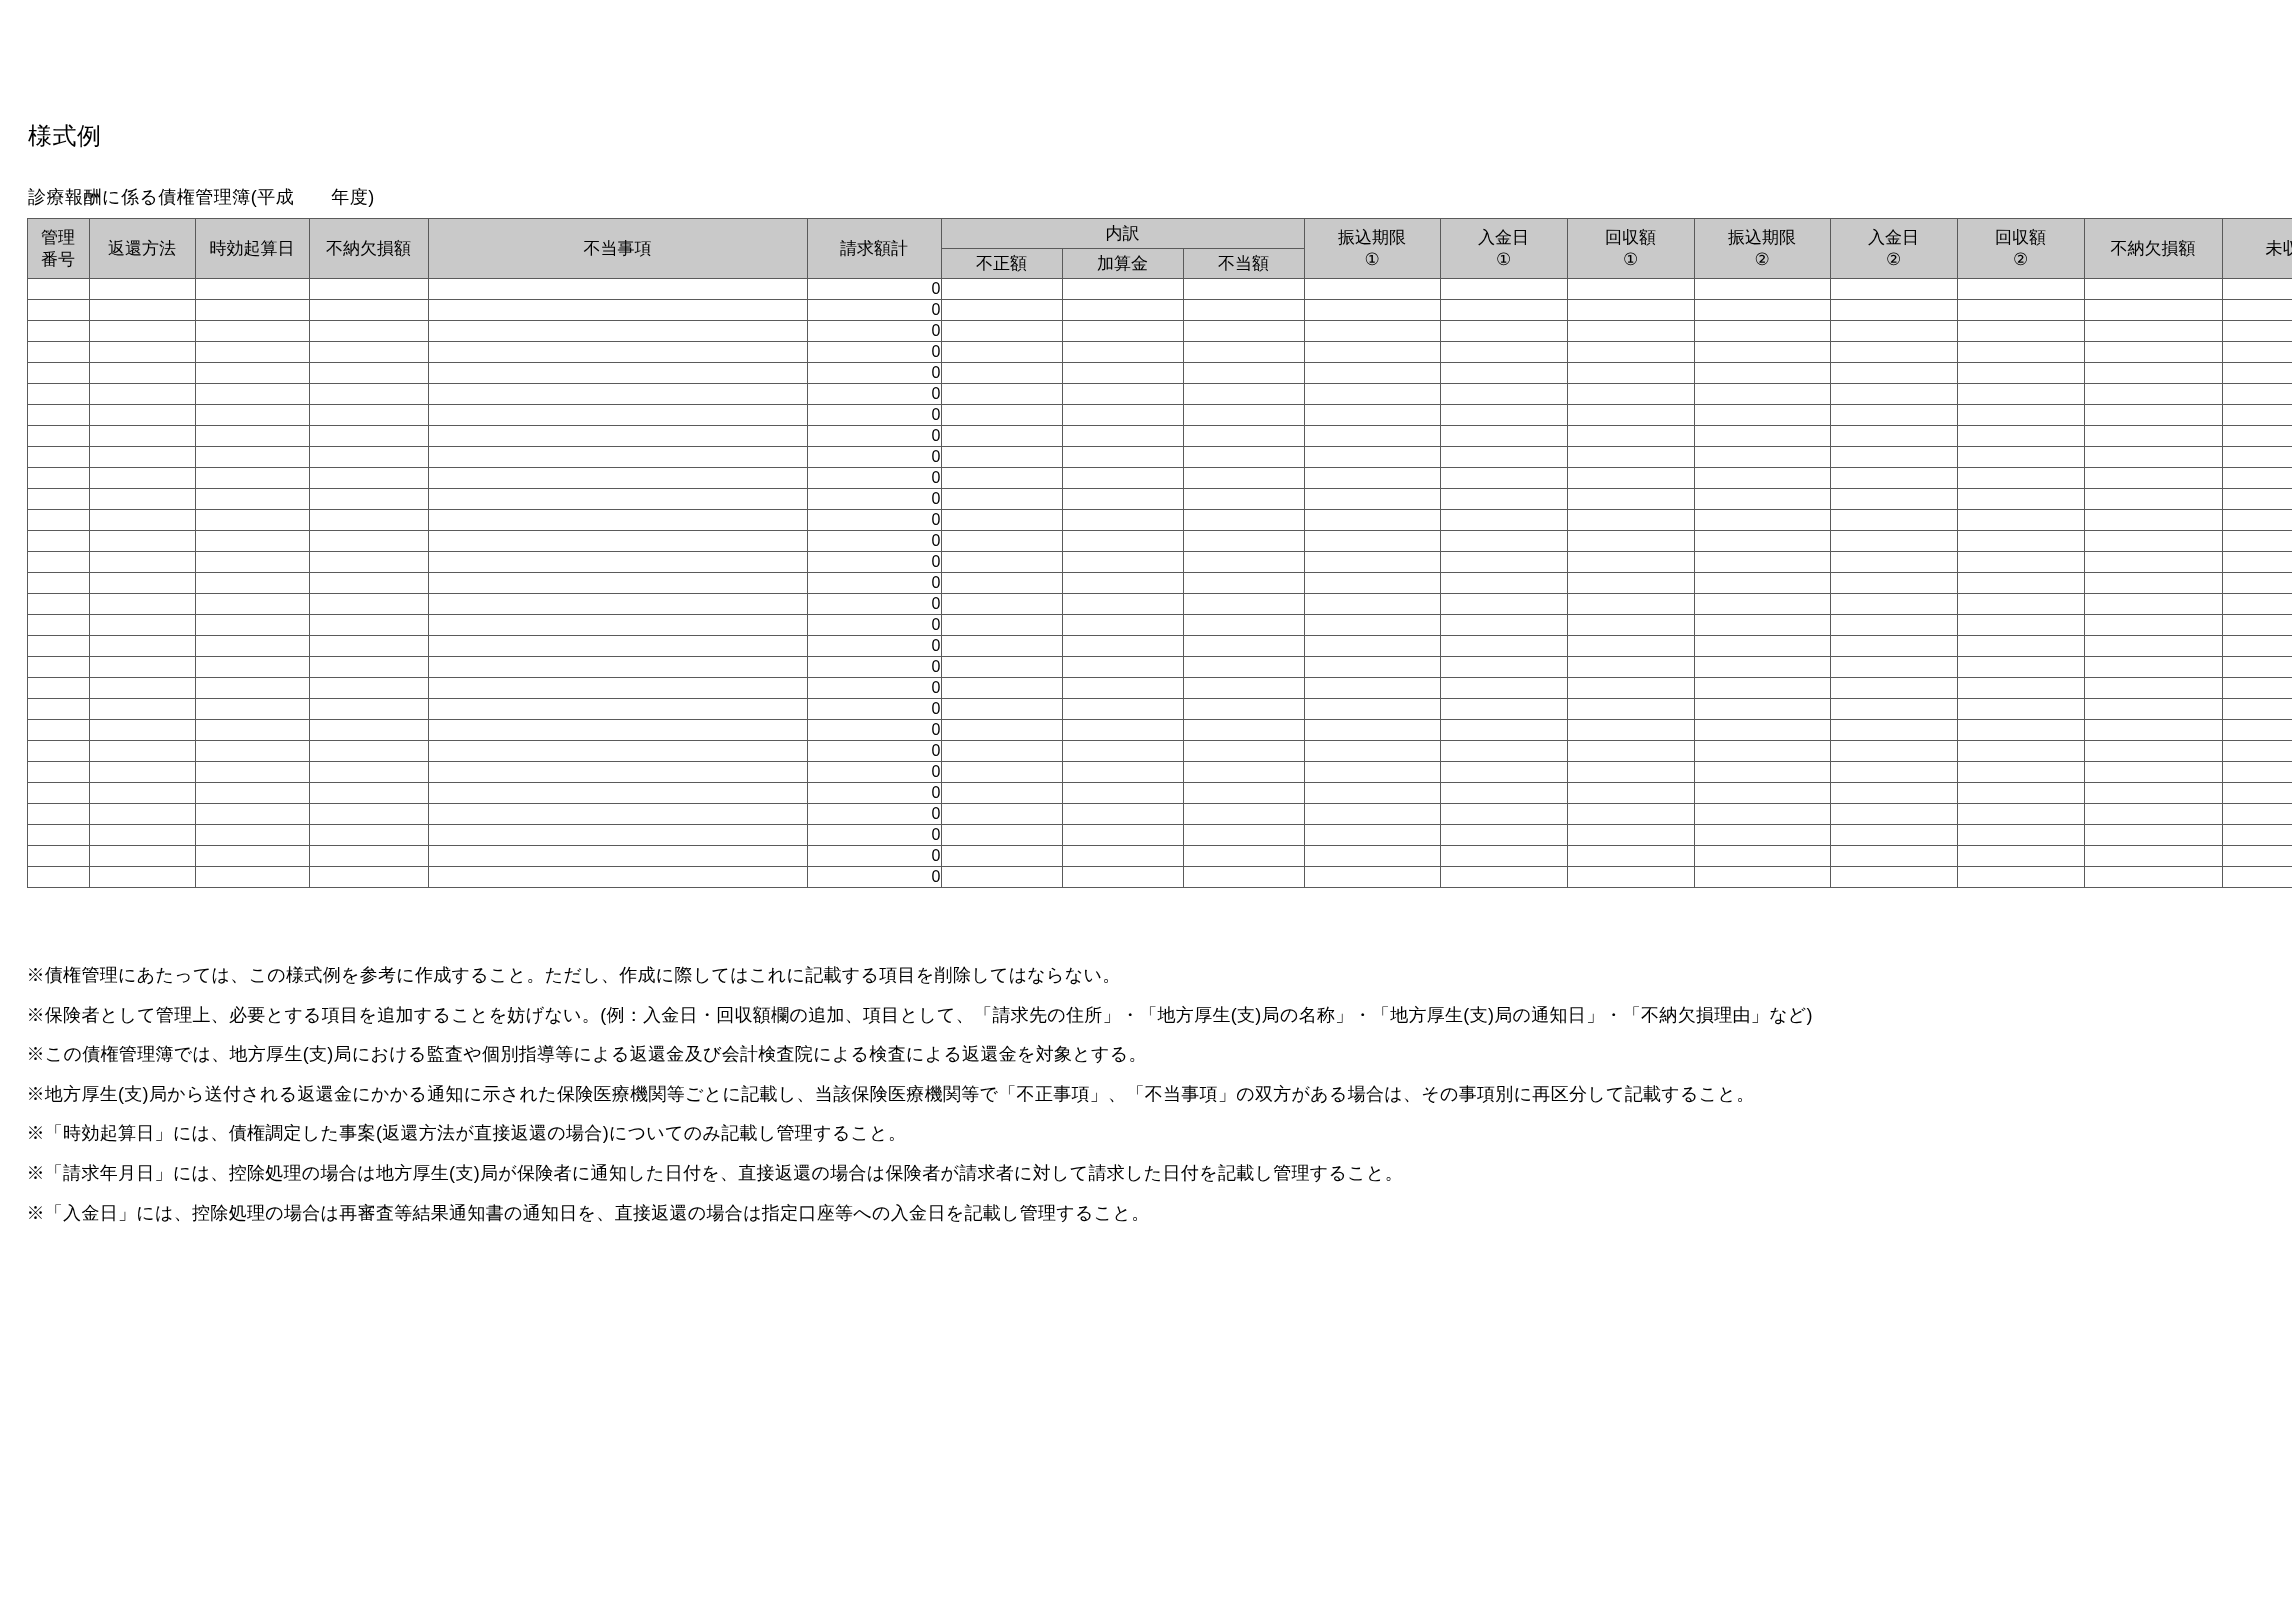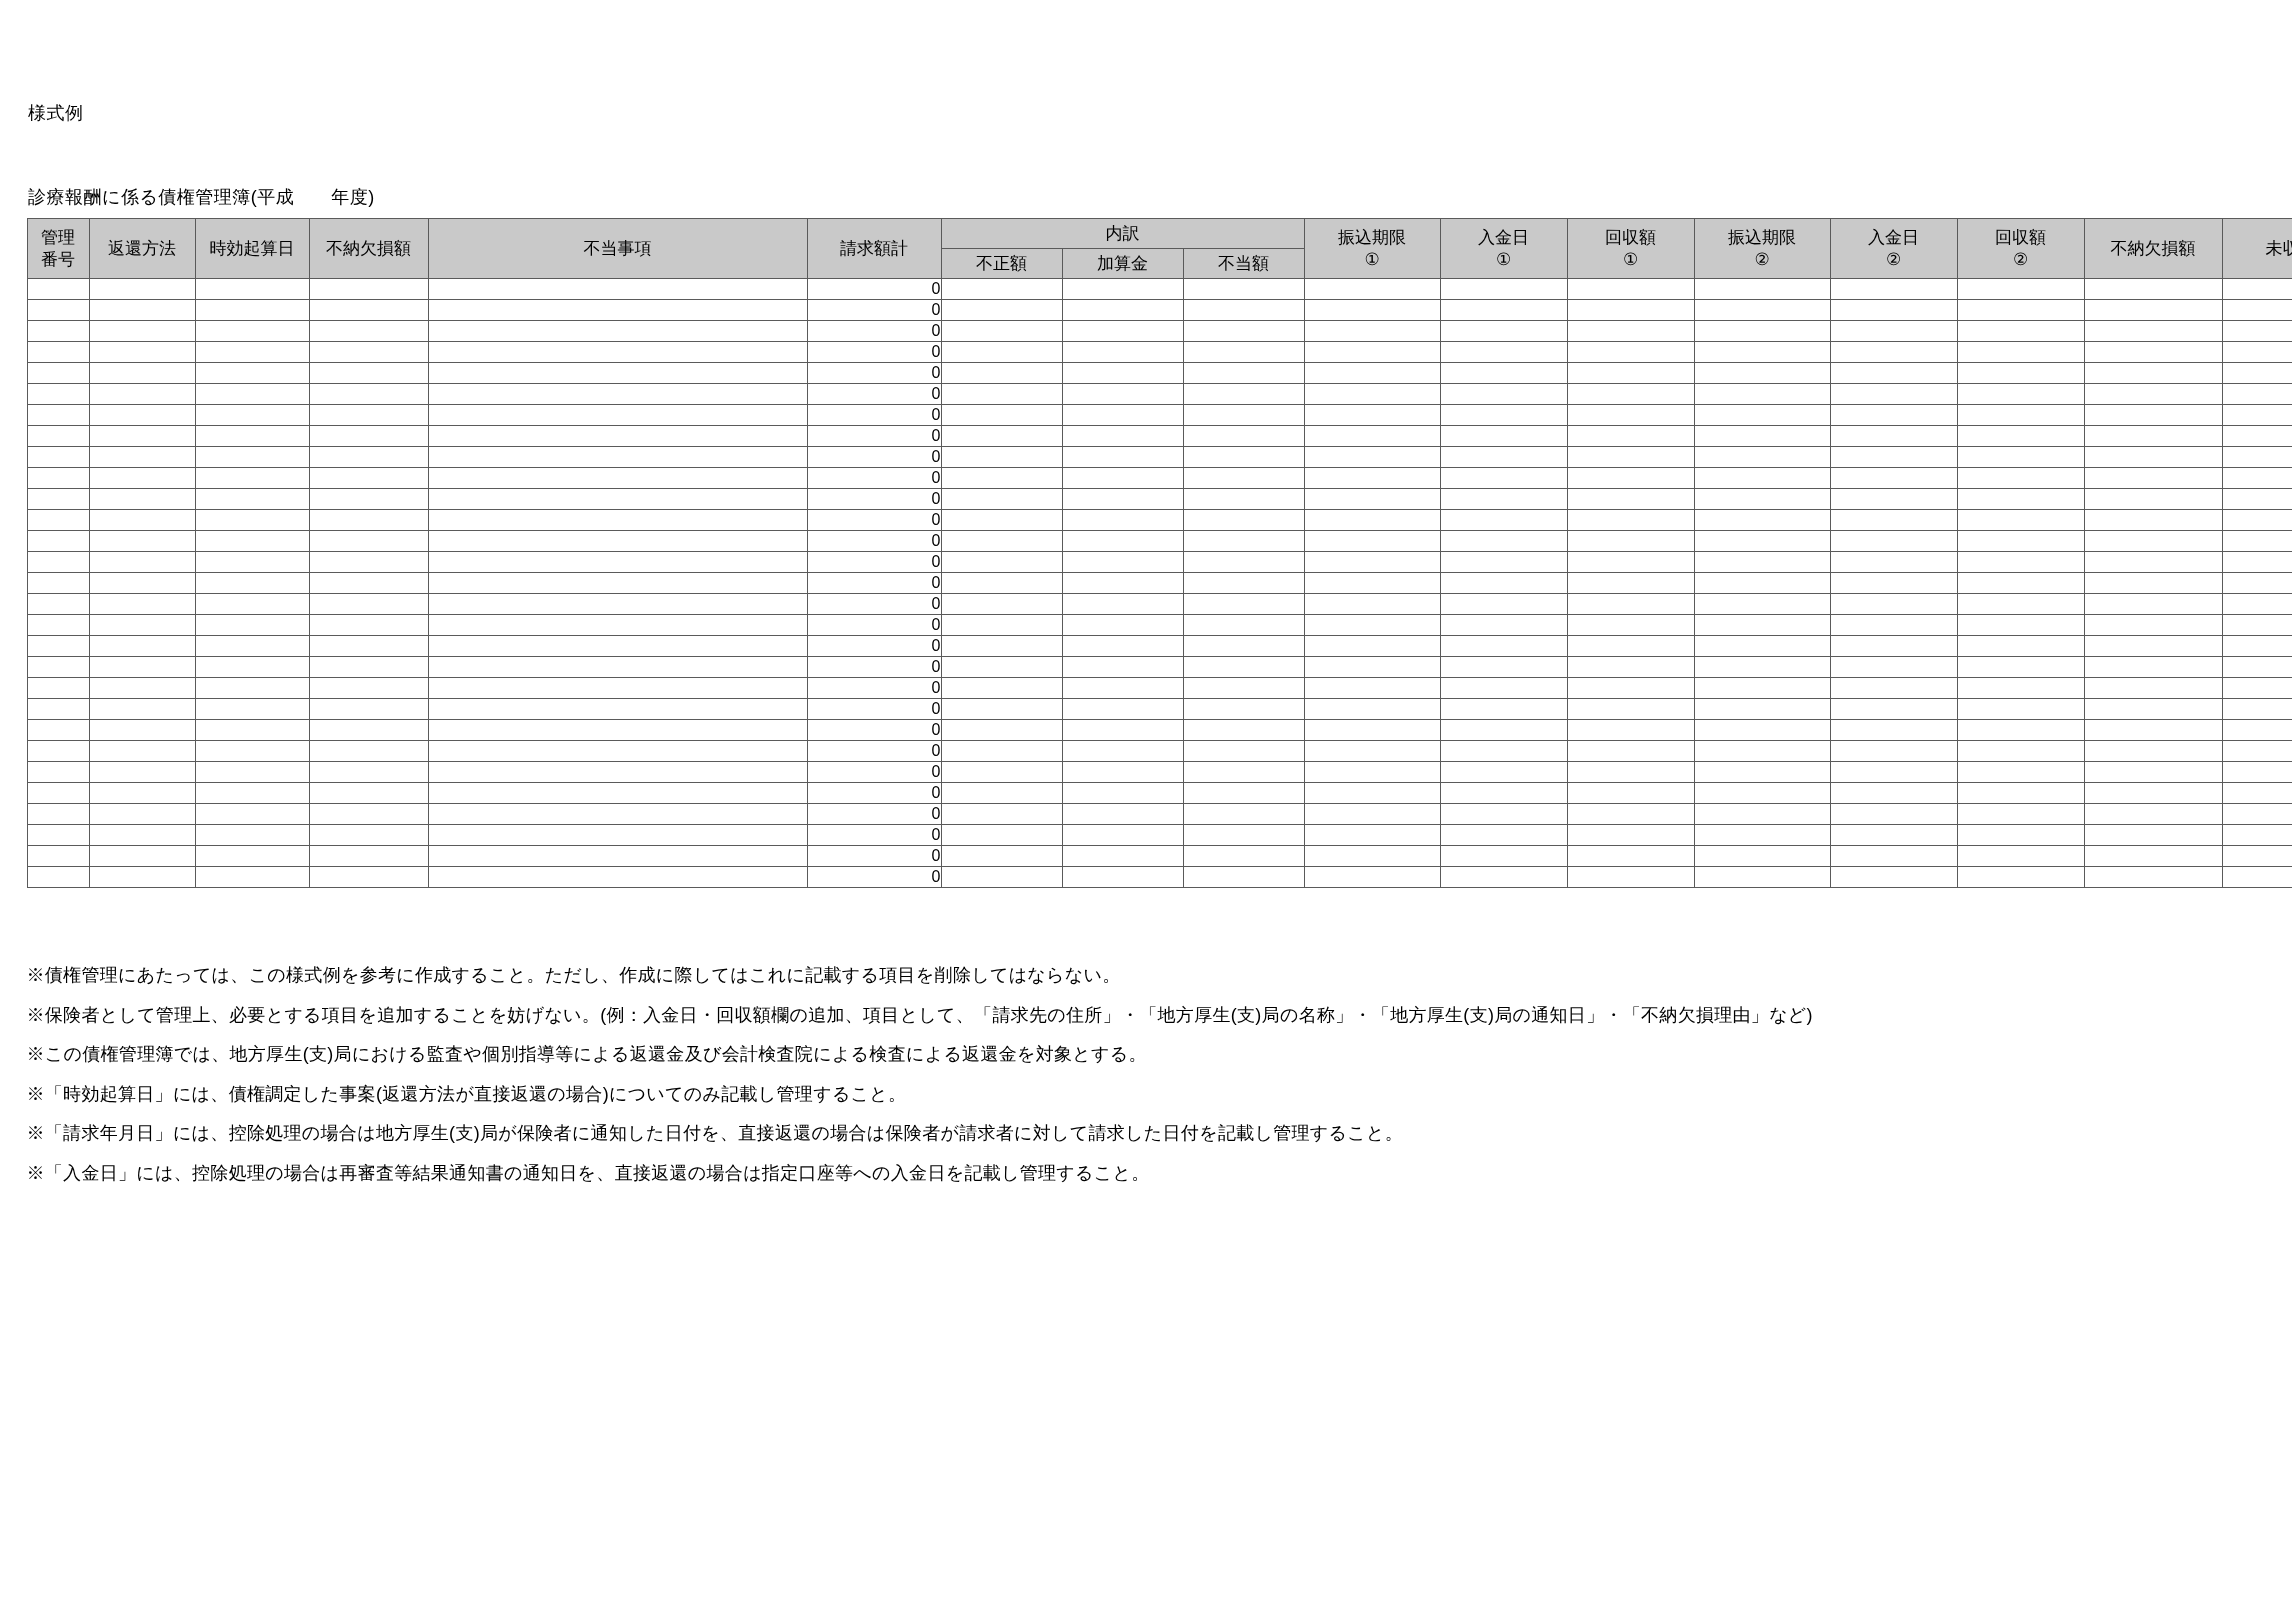--- a/index.html
+++ b/index.html
@@ -17,22 +17,22 @@
   .page {
     position: relative;
     width: 2292px;
     height: 1609px;
     box-sizing: border-box;
     padding: 0;
   }
   .label-sample {
     position: absolute;
     left: 28px;
-    top: 101px;
-    font-size: 18px;
+    top: 120px;
+    font-size: 24px;
     letter-spacing: 0.5px;
     text-align: center;
   }
   .doc-title {
     position: absolute;
     left: 28px;
     top: 185px;
     font-size: 18px;
     letter-spacing: 0.5px;
     white-space: pre;
@@ -700,19 +700,20 @@
             <td class="num">0</td>
           </tr>
         </tbody>
     </table>
   </div>
 
   <div class="notes" id="notes-block">
       <p>※債権管理にあたっては、この様式例を参考に作成すること。ただし、作成に際してはこれに記載する項目を削除してはならない。</p>
       <p>※保険者として管理上、必要とする項目を追加することを妨げない。(例：入金日・回収額欄の追加、項目として、「請求先の住所」・「地方厚生(支)局の名称」・「地方厚生(支)局の通知日」・「不納欠損理由」など)</p>
       <p>※この債権管理簿では、地方厚生(支)局における監査や個別指導等による返還金及び会計検査院による検査による返還金を対象とする。</p>
+      <p>※地方厚生(支)局から送付される返還金にかかる通知に示された保険医療機関等ごとに記載し、当該保険医療機関等で「不正事項」、「不当事項」の双方がある場合は、その事項別に再区分して記載すること。</p>
       <p>※「時効起算日」には、債権調定した事案(返還方法が直接返還の場合)についてのみ記載し管理すること。</p>
       <p>※「請求年月日」には、控除処理の場合は地方厚生(支)局が保険者に通知した日付を、直接返還の場合は保険者が請求者に対して請求した日付を記載し管理すること。</p>
       <p>※「入金日」には、控除処理の場合は再審査等結果通知書の通知日を、直接返還の場合は指定口座等への入金日を記載し管理すること。</p>
     </div>
 
 </div>
 
 
 </body></html>

